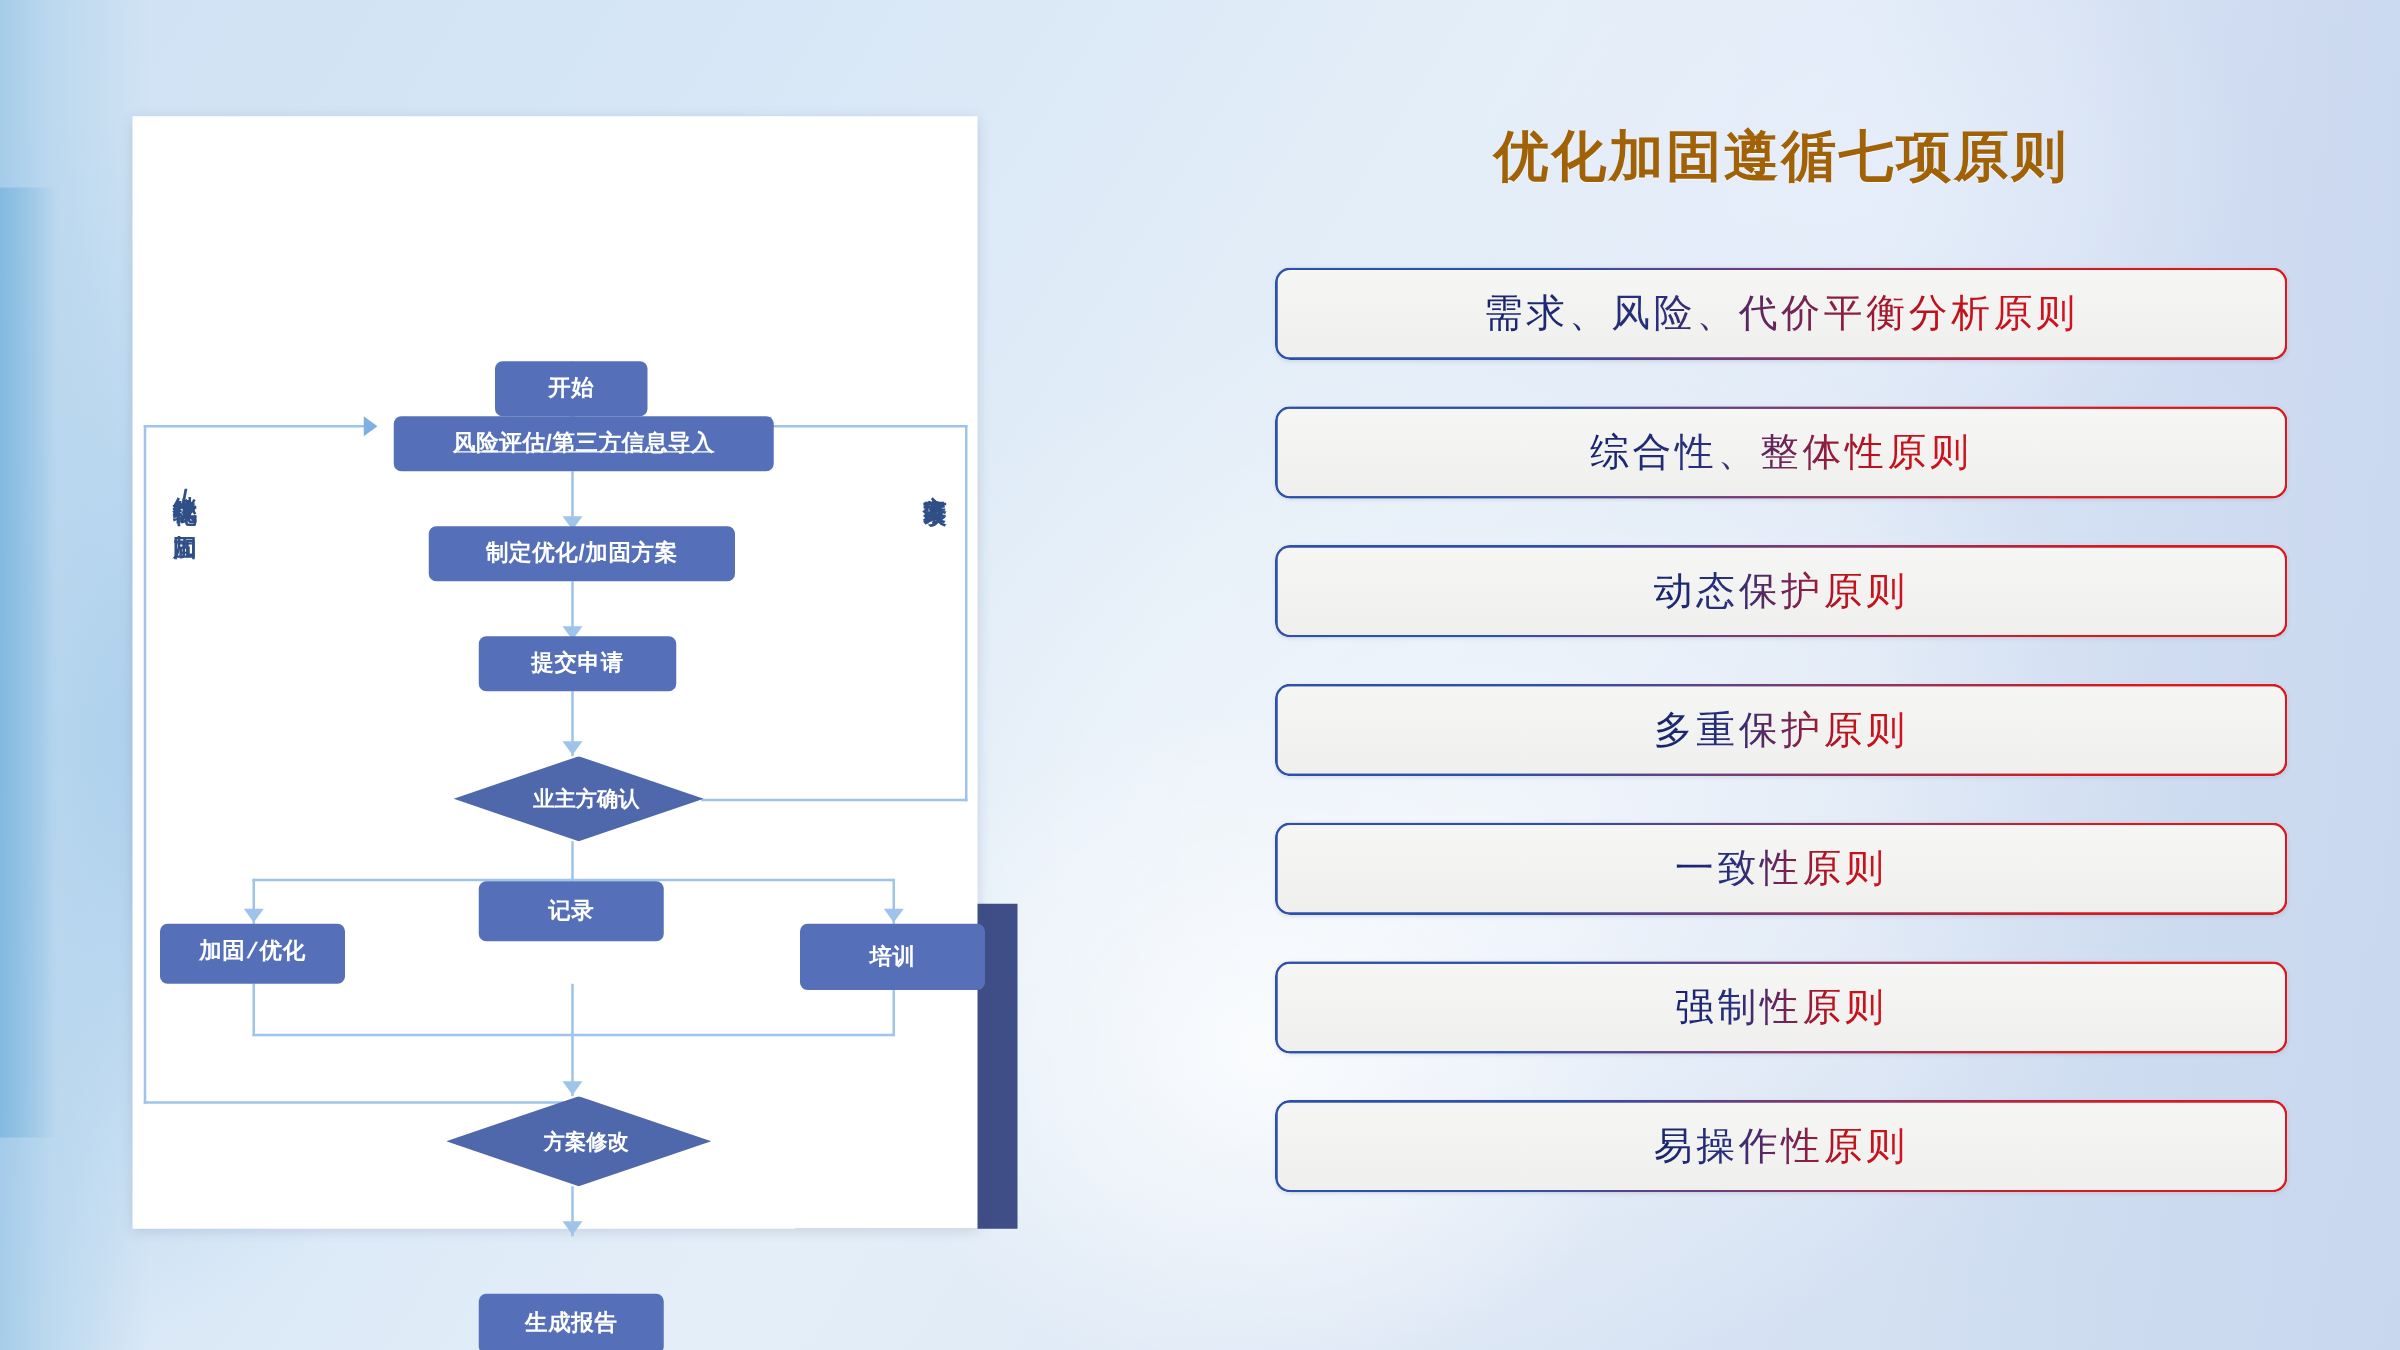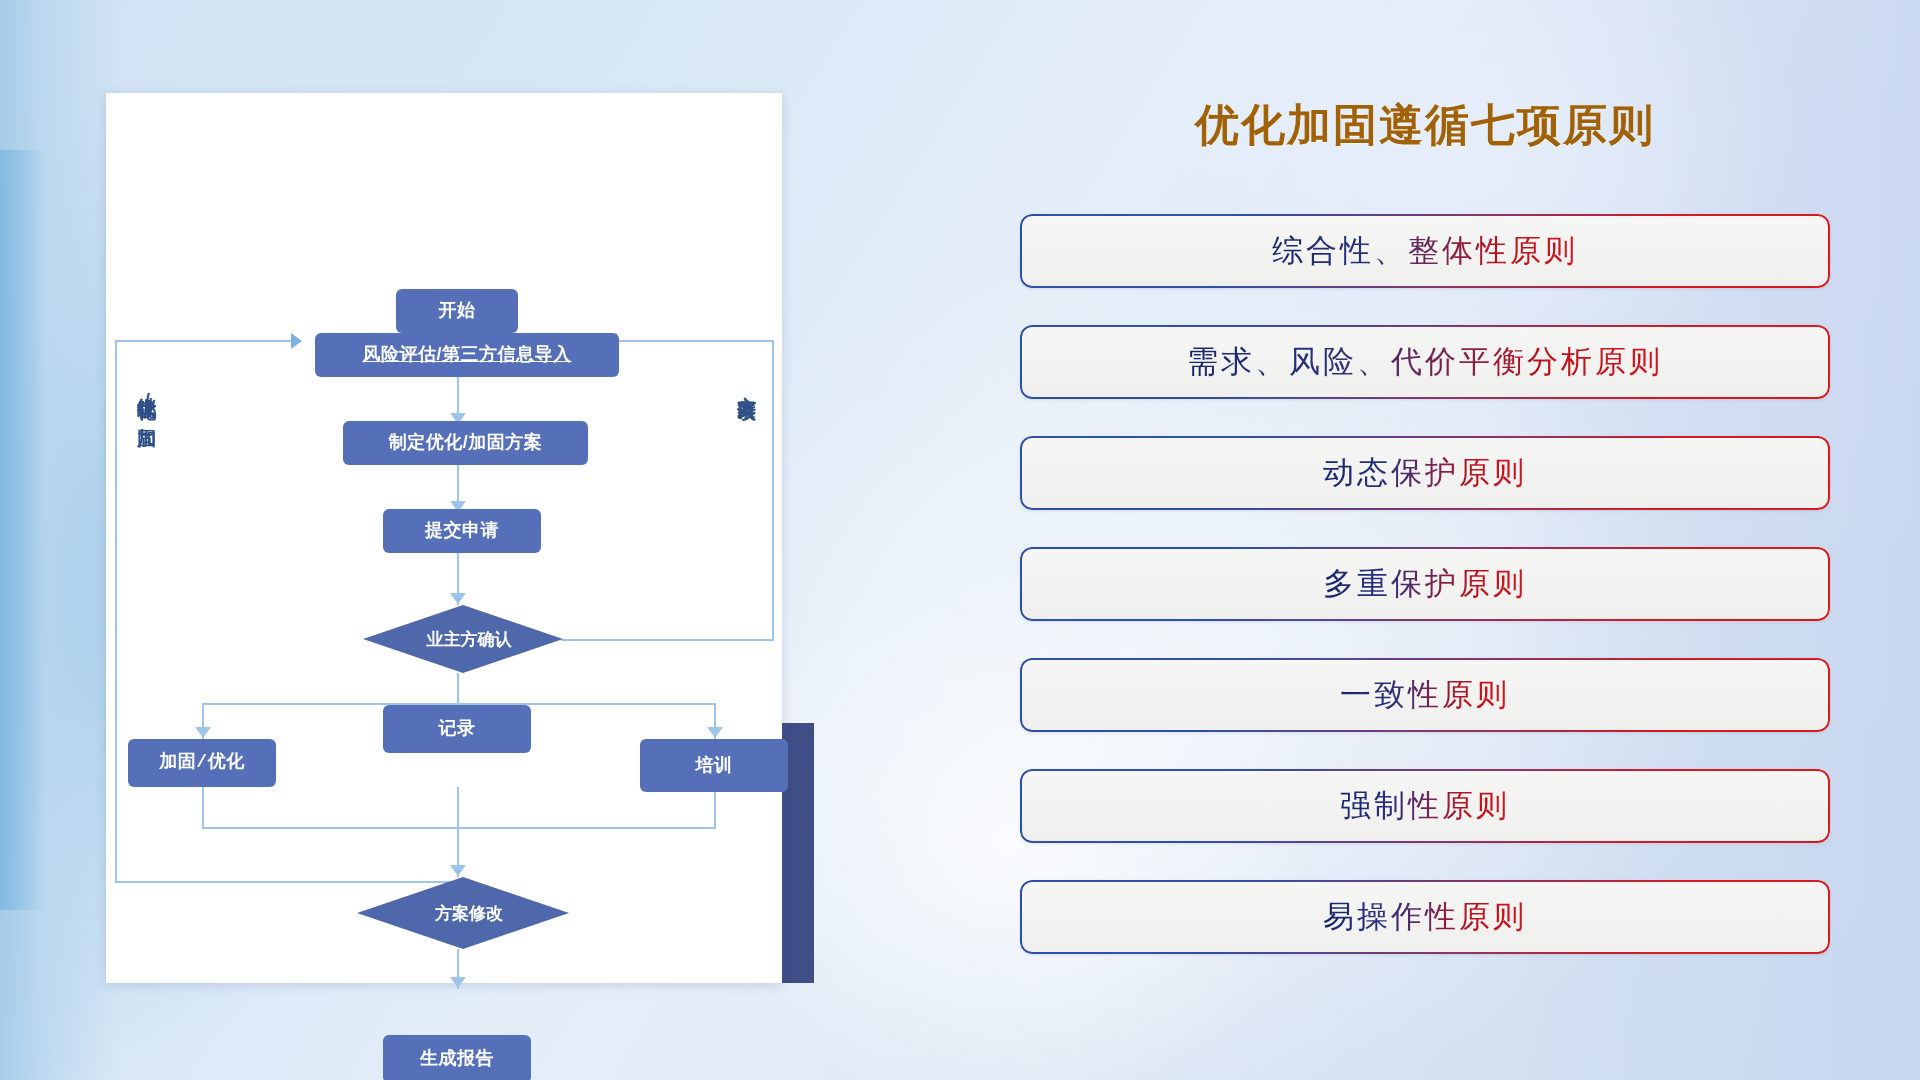--- a/index.html
+++ b/index.html
@@ -165,25 +165,25 @@
   </div>
 </div>
 
 <div id="right-pane">
 
   <div class="pane-title">优化加固遵循七项原则</div>
 
   <div class="plist">
 
     <div class="pill">
+      <span class="pill-text">需求、风险、代价平衡分析原则</span>
+    </div>
+
+    <div class="pill">
       <span class="pill-text">综合性、整体性原则</span>
-    </div>
-
-    <div class="pill">
-      <span class="pill-text">需求、风险、代价平衡分析原则</span>
     </div>
 
     <div class="pill">
       <span class="pill-text">动态保护原则</span>
     </div>
 
     <div class="pill">
       <span class="pill-text">多重保护原则</span>
     </div>
 

